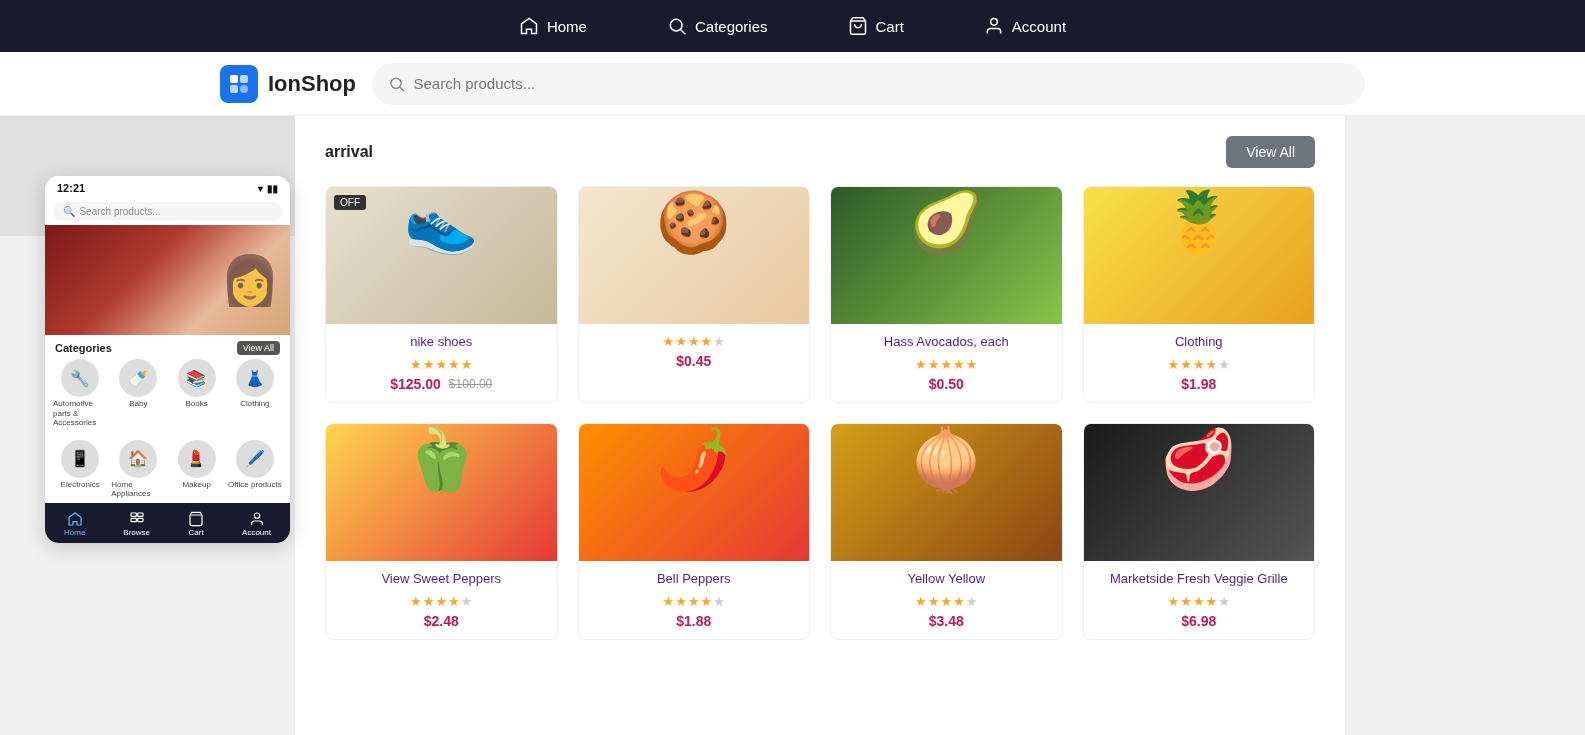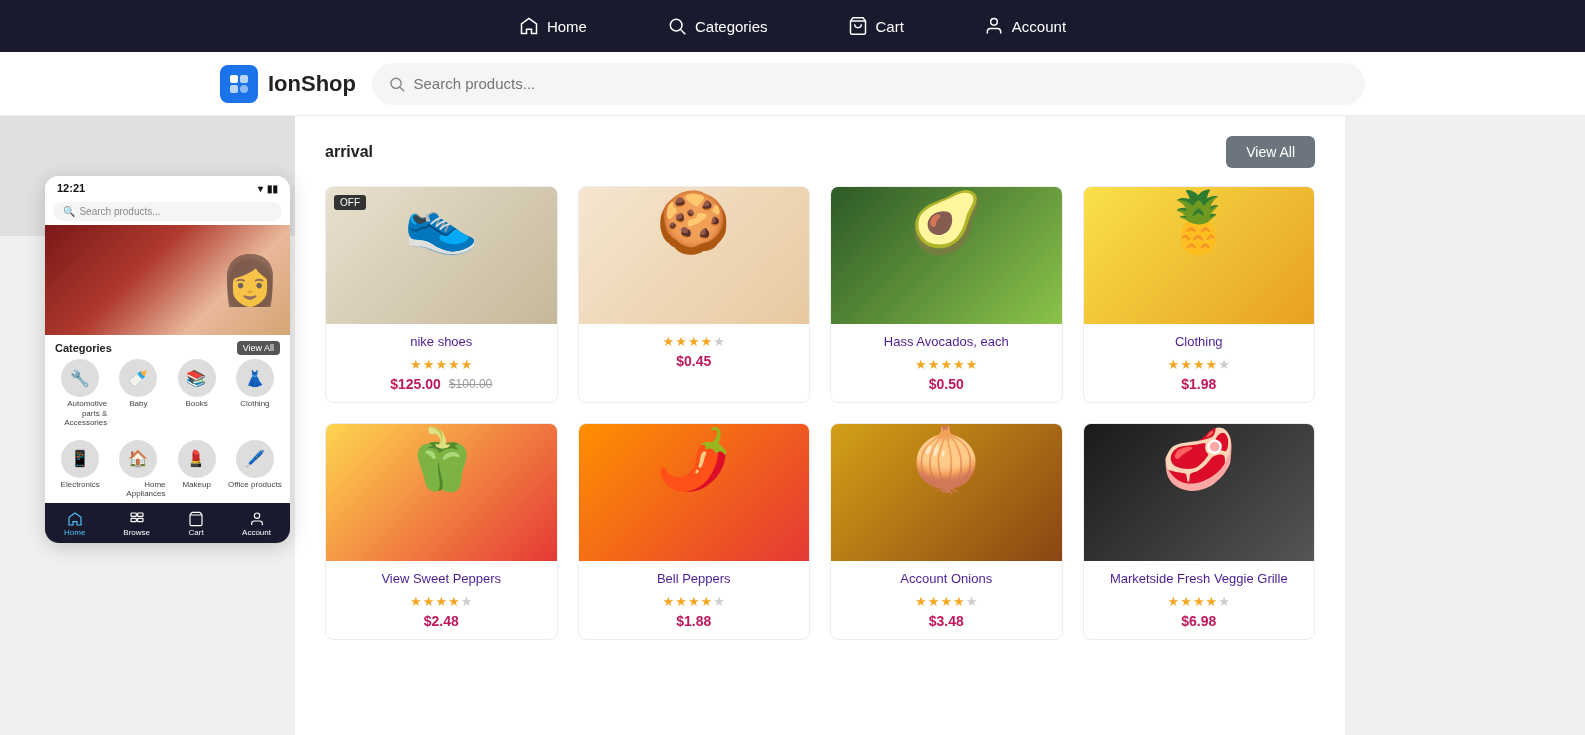--- a/index.html
+++ b/index.html
@@ -119,21 +119,21 @@
       gap: 4px; padding: 0 8px 8px;
     }
     .phone-cat-item {
       display: flex; flex-direction: column; align-items: center; gap: 2px;
     }
     .phone-cat-circle {
       width: 38px; height: 38px; border-radius: 50%;
       background: #ddd; display: flex; align-items: center; justify-content: center;
       font-size: 16px;
     }
-    .phone-cat-label { font-size: 8px; color: #444; text-align: right; line-height: 1.2; }
+    .phone-cat-label { font-size: 8px; color: #444; text-align: left; line-height: 1.2; }
     .phone-cat-grid-2 {
       display: grid; grid-template-columns: repeat(4, 1fr);
       gap: 4px; padding: 4px 8px 4px;
     }
     .phone-bottom-nav {
       background: #1a1a2e;
       display: flex; justify-content: space-around; align-items: center;
       padding: 8px 0 6px;
     }
     .phone-nav-item {
@@ -486,21 +486,21 @@
             <span class="price">$1.88</span>
           </div>
         </div>
       </div>
 
       <div class="product-card">
         <div class="product-img-wrap img-onions">
           <span class="product-emoji">🧅</span>
         </div>
         <div class="product-info">
-          <div class="product-name">Account Onions</div>
+          <div class="product-name">Yellow Yellow</div>
           <div class="stars">
             <span class="star">★</span>
               <span class="star">★</span>
               <span class="star">★</span>
               <span class="star">★</span>
               <span class="star half">★</span>
           </div>
           <div class="price-row">
             <span class="price">$3.48</span>
           </div>

